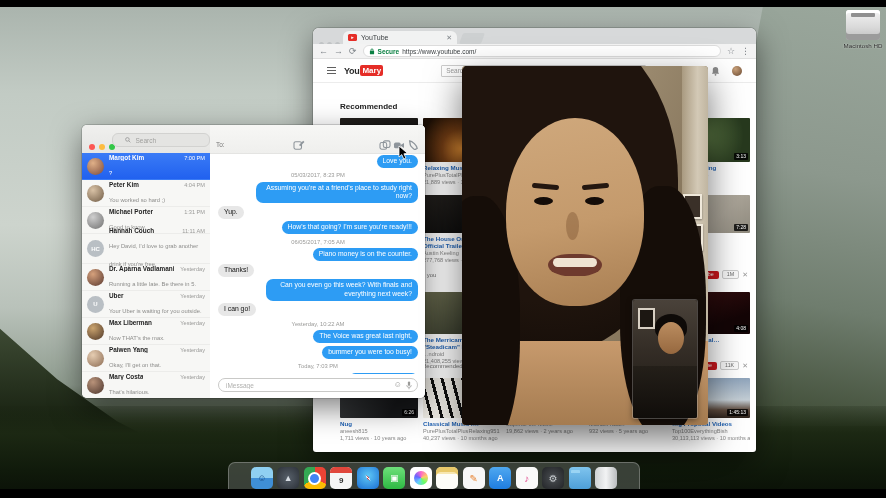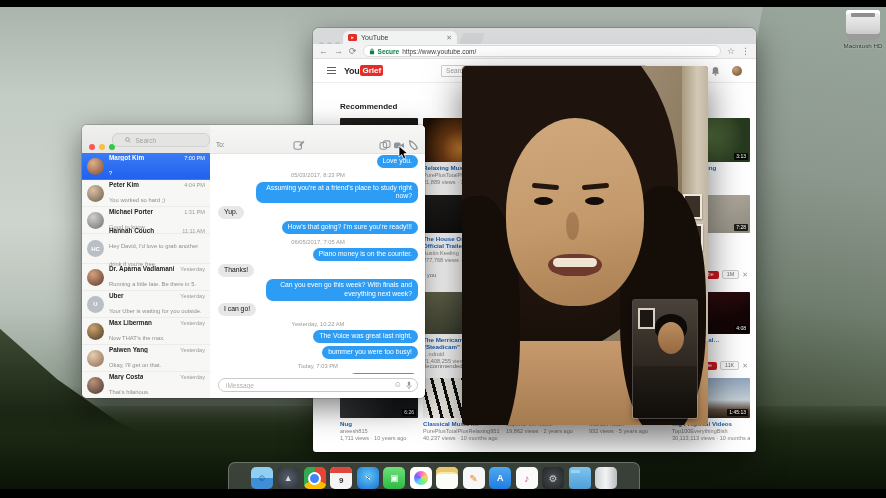--- a/index.html
+++ b/index.html
@@ -216,21 +216,21 @@
     </div>
 
     <div id="ythead">
       <span id="hamb">
           <i></i>
           <i></i>
           <i></i>
         </span>
       <span id="ytlogo">
         <span class="you">You</span>
-        <span class="tube">Grief</span>
+        <span class="tube">Mary</span>
       </span>
       <input id="ytsearch" placeholder="Search" style="">
       <span class="right">
         <svg width="10" height="9" viewBox="0 0 12 11">
             <path d="M6 0l3 4H7v4H5V4H3z" fill="#8a8a8a"></path>
             <path d="M1 9h10v1.5H1z" fill="#8a8a8a"></path>
           </svg>
         <svg width="9" height="10" viewBox="0 0 10 11">
             <path d="M5 1a3 3 0 013 3v3l1 1.5H1L2 7V4a3 3 0 013-3z" fill="#8a8a8a"></path>
             <circle cx="5" cy="9.8" r="1" fill="#8a8a8a"></circle>

